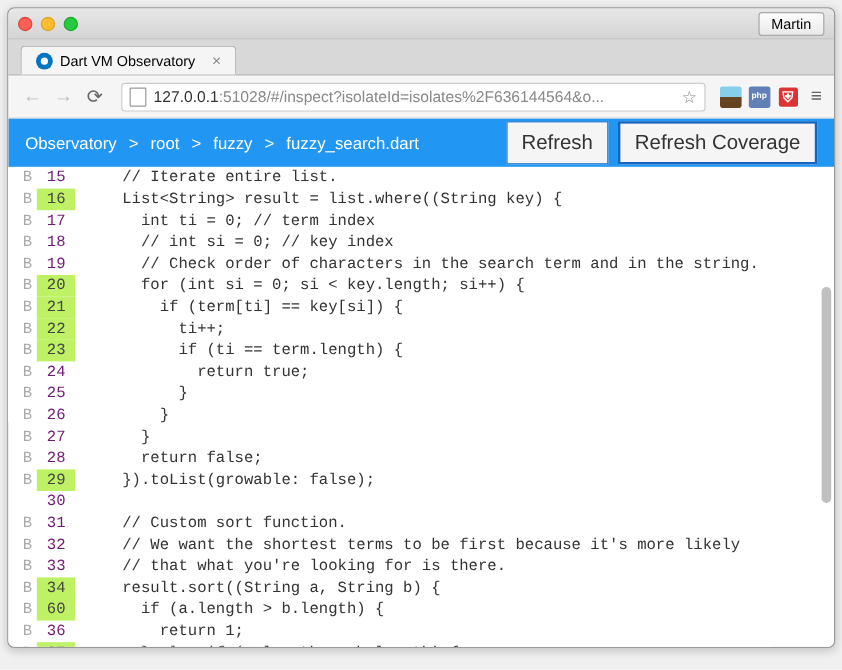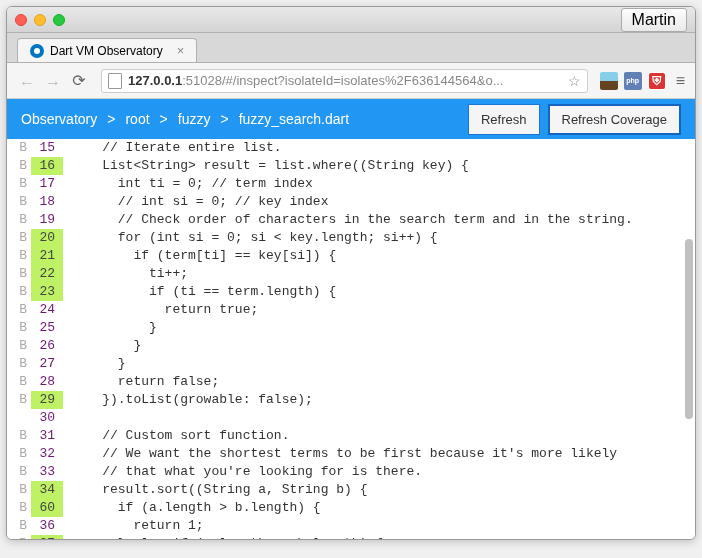--- a/index.html
+++ b/index.html
@@ -6,50 +6,50 @@
     body { font-family: Arial, sans-serif; background: #f0f0f0; width: 702px; height: 558px; overflow: hidden; }
     
     .window { background: #fff; border: 1px solid #999; border-radius: 6px; overflow: hidden; margin: 6px; box-shadow: 0 2px 8px rgba(0,0,0,0.2); }
     
     .titlebar { background: linear-gradient(#e8e8e8, #d4d4d4); height: 26px; display: flex; align-items: center; padding: 0 8px; border-bottom: 1px solid #b0b0b0; }
     .traffic-lights { display: flex; gap: 7px; }
     .tl { width: 12px; height: 12px; border-radius: 50%; }
     .tl-red { background: #ff5f56; border: 1px solid #e0443e; }
     .tl-yellow { background: #ffbd2e; border: 1px solid #dea123; }
     .tl-green { background: #27c93f; border: 1px solid #1aab29; }
-    .user-btn { margin-left: auto; background: linear-gradient(#fdfdfd, #e9e9e9); border: 1px solid #aaa; border-radius: 3px; padding: 2px 10px; font-size: 16px; }
+    .user-btn { margin-left: auto; background: linear-gradient(#fdfdfd, #e9e9e9); border: 1px solid #aaa; border-radius: 3px; padding: 2px 10px; font-size: 12px; }
     
     .tabbar { background: #d8d8d8; height: 30px; display: flex; align-items: flex-end; padding-left: 10px; border-bottom: 1px solid #b0b0b0; }
     .tab { background: #f5f5f5; border: 1px solid #b0b0b0; border-bottom: none; border-radius: 4px 4px 0 0; padding: 4px 12px; display: flex; align-items: center; gap: 6px; font-size: 12px; }
     .tab-favicon { width: 14px; height: 14px; background: #0175c2; border-radius: 50%; display: flex; align-items: center; justify-content: center; }
     .tab-favicon::after { content: ''; width: 6px; height: 6px; background: #fff; border-radius: 50%; }
     .tab-close { color: #888; font-size: 13px; margin-left: 8px; }
     
     .navbar { background: #f5f5f5; height: 36px; display: flex; align-items: center; padding: 0 10px; gap: 6px; border-bottom: 1px solid #ccc; }
     .nav-btn { width: 20px; height: 20px; display: flex; align-items: center; justify-content: center; color: #666; font-size: 16px; cursor: pointer; }
     .nav-btn.disabled { color: #bbb; }
     .omnibox { flex: 1; display: flex; align-items: center; background: #fff; border: 1px solid #ccc; border-radius: 3px; padding: 3px 6px; margin: 0 6px; }
     .page-icon { width: 14px; height: 16px; border: 1px solid #999; border-radius: 1px; margin-right: 6px; position: relative; }
     .url-text { font-size: 13px; color: #333; flex: 1; overflow: hidden; white-space: nowrap; text-overflow: ellipsis; }
-    .url-text .host { color: #333; font-weight: bold; }
+    .url-text .host { color: #333; }
     .url-text .port-path { color: #888; }
     .star { color: #888; font-size: 14px; margin-left: 4px; }
     .ext-icon { width: 18px; height: 18px; border-radius: 2px; }
     .ext-img { background: linear-gradient(#87ceeb 50%, #654321 50%); }
     .ext-php { background: #6181b6; display: flex; align-items: center; justify-content: center; font-size: 7px; font-weight: bold; color: #fff; }
     .ext-ub { background: #fff; display: flex; align-items: center; justify-content: center; font-size: 12px; font-weight: bold; }
     .ext-ub-shield { width: 16px; height: 16px; background: #d33; border-radius: 2px; color: #fff; display: flex; align-items: center; justify-content: center; }
     .menu-icon { color: #666; font-size: 16px; margin-left: 4px; }
     
     .obsbar { background: #2196f3; height: 40px; display: flex; align-items: center; padding: 10px 14px; color: #fff; font-size: 14px; }
     .obs-link { color: #fff; cursor: pointer; }
     .obs-sep { margin: 0 10px; color: #fff; }
     .obs-current { color: #fff; }
     .obs-buttons { margin-left: auto; display: flex; gap: 8px; }
-    .obs-btn { background: #f5f5f5; color: #333; border: 1px solid #1976d2; padding: 6px 12px; font-size: 13px; cursor: pointer; }
+    .obs-btn { background: #f5f5f5; color: #333; border: 1px solid #1976d2; padding: 6px 12px; font-size: 17px; cursor: pointer; }
     .obs-btn.hl { border: 2px solid #1565c0; }
     
     .code-area { background: #fff; overflow-y: auto; height: 400px; position: relative; }
     .code-line { display: flex; font-family: 'Menlo', 'Courier New', monospace; font-size: 13px; line-height: 18px; white-space: pre; }
     .gutter-b { width: 24px; text-align: right; padding-right: 4px; color: #aaa; }
     .gutter-n { width: 32px; text-align: right; padding-right: 8px; color: #701a75; }
     .gutter-n.hl { background: #bef264; color: #444; }
     .code-text { flex: 1; color: #333; padding-left: 8px; }
     .scrollbar-v { position: absolute; right: 2px; top: 100px; width: 8px; height: 180px; background: #c0c0c0; border-radius: 4px; }
   </style>

